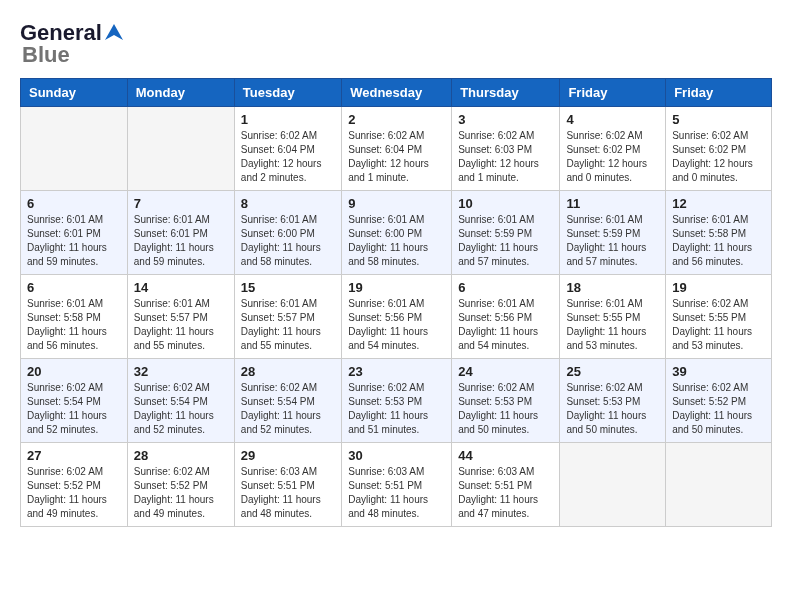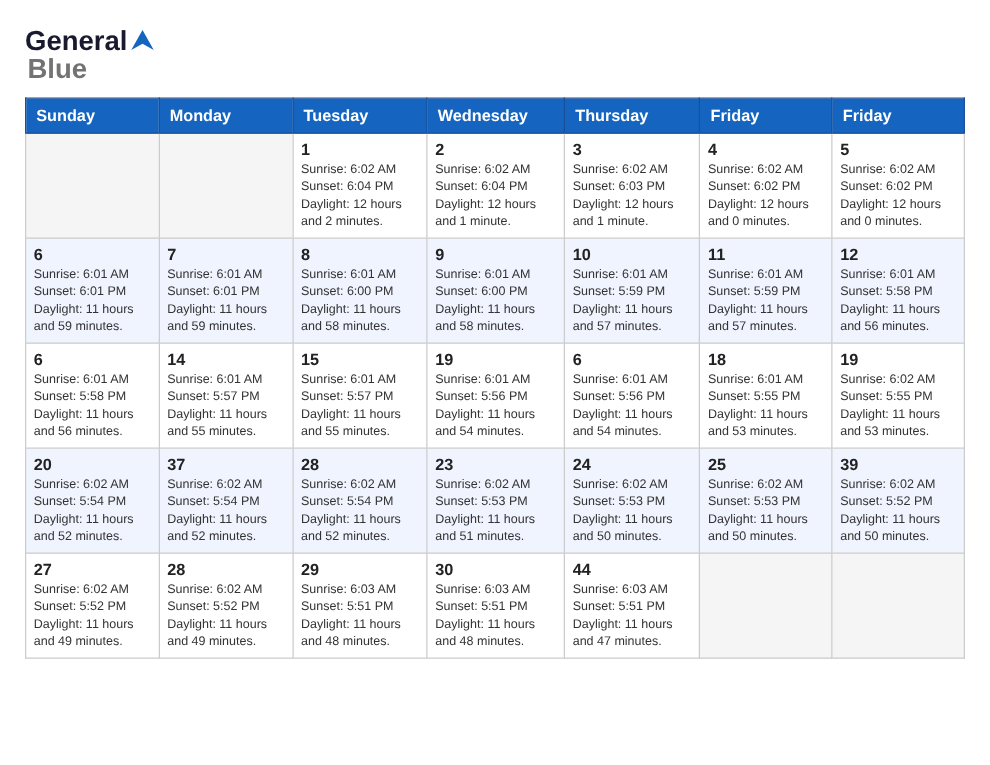--- a/index.html
+++ b/index.html
@@ -252,21 +252,21 @@
       </tr>
       <tr class="row-shaded">
         <td>
           <span class="day-number">20</span>
           <div class="day-info" style="white-space: pre-line;">Sunrise: 6:02 AM
 Sunset: 5:54 PM
 Daylight: 11 hours
 and 52 minutes.</div>
         </td>
         <td>
-          <span class="day-number">37</span>
+          <span class="day-number">32</span>
           <div class="day-info" style="white-space: pre-line;">Sunrise: 6:02 AM
 Sunset: 5:54 PM
 Daylight: 11 hours
 and 52 minutes.</div>
         </td>
         <td>
           <span class="day-number">28</span>
           <div class="day-info" style="white-space: pre-line;">Sunrise: 6:02 AM
 Sunset: 5:54 PM
 Daylight: 11 hours

